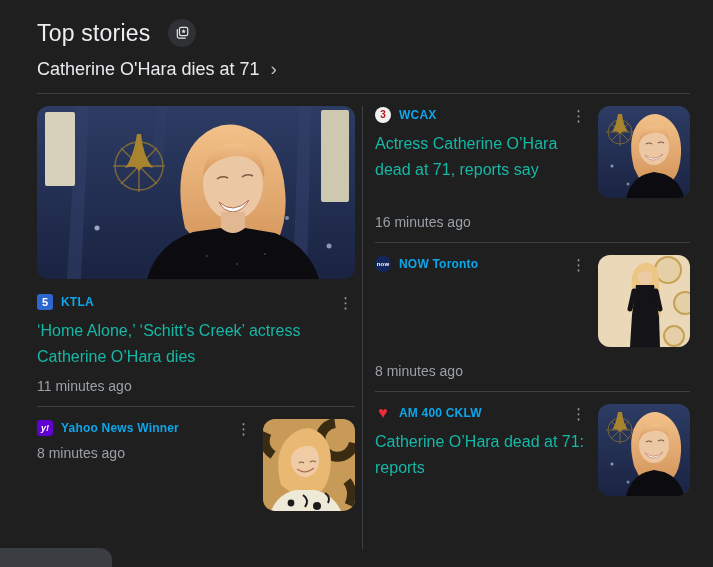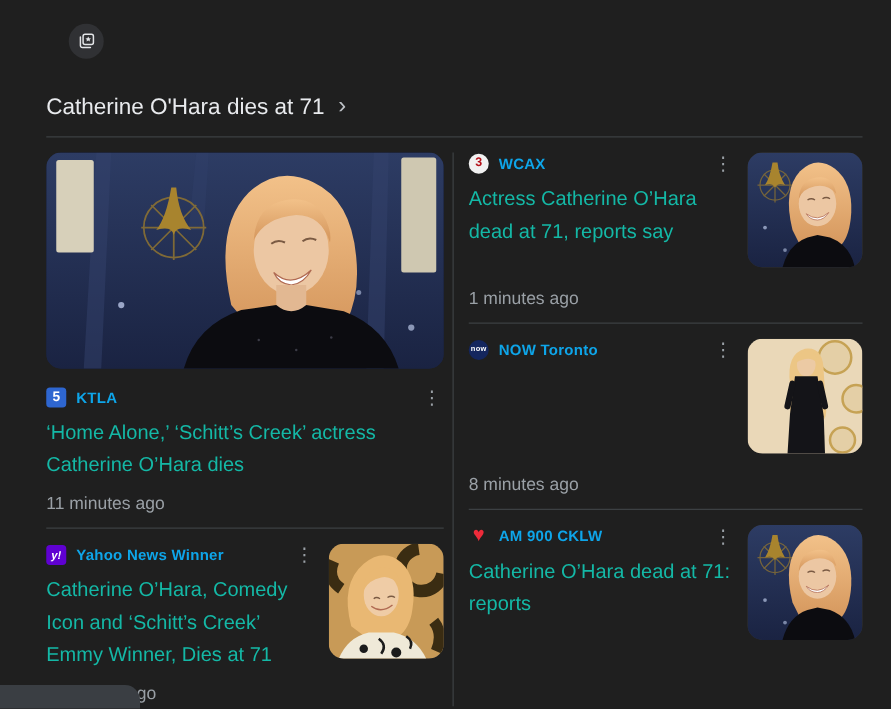--- a/index.html
+++ b/index.html
@@ -13,21 +13,21 @@
 
   
   .title-row{display:flex;align-items:center;height:30px;}
   .page-title{font-size:23px;font-weight:400;color:#eceef1;letter-spacing:.2px;margin:0;}
   .fc-btn{
     width:28px;height:28px;border-radius:50%;background:#303134;border:none;
     margin-left:18px;display:flex;align-items:center;justify-content:center;
     cursor:pointer;padding:0;flex:none;
   }
   .subtitle-row{
-    margin-top:27px;display:flex;align-items:center;gap:11px;
+    margin-top:11px;display:flex;align-items:center;gap:11px;
     width:max-content;cursor:pointer;
   }
   .subtitle-text{font-size:18px;color:#e8eaed;}
   .chev{font-size:19px;color:#bdc1c6;line-height:1;transform:translateY(-1px);}
   .header-divider{height:1px;background:#3c4043;margin-top:13px;}
 
   
   .columns{display:flex;margin-top:12px;}
   .col-left{width:318px;flex:none;}
   .vdiv{width:1px;background:#3c4043;margin-left:7px;height:443px;flex:none;}
@@ -129,20 +129,21 @@
     <path d="M8 92 Q15 75 32 71 L52 71 Q70 75 78 92 Z" fill="#efe9d8"></path>
     <circle cx="28" cy="84" r="3.4" fill="#1b1b1b"></circle>
     <circle cx="54" cy="87" r="4" fill="#1b1b1b"></circle>
     <path d="M40 76 q7 5 2 12 M62 74 q6 4 3 10" stroke="#1b1b1b" stroke-width="2" fill="none"></path>
   </symbol>
 </svg>
 
 <div class="page">
 
   <div class="title-row">
+    <h2 class="page-title">Top stories</h2>
     <button class="fc-btn">
       <svg width="16" height="16" viewBox="0 0 24 24">
         <path d="M5 7 v10.2 a2.4 2.4 0 0 0 2.4 2.4 H17" stroke="#e3e5e8" stroke-width="1.8" fill="none" stroke-linecap="round"></path>
         <rect x="8.2" y="3.6" width="12.4" height="12.4" rx="2.4" stroke="#e3e5e8" stroke-width="1.8" fill="none"></rect>
         <path d="M14.4 6.2 l1.05 2.1 2.3.25 -1.75 1.55 .5 2.3 -2.1 -1.25 -2.1 1.25 .5 -2.3 -1.75 -1.55 2.3 -.25 Z" fill="#e3e5e8"></path>
       </svg>
     </button>
   </div>
 
   <div class="subtitle-row">
@@ -196,21 +197,20 @@
 
       <div class="story-divider"></div>
 
       <div class="story-row">
         <div class="story-text">
           <div class="source-row">
             <span class="logo logo-yahoo">y!</span>
             <span class="source-name">Yahoo News Winner</span>
             <button class="more">⋮</button>
           </div>
-          <a class="headline">Catherine O’Hara, Comedy Icon and ‘Schitt’s Creek’ Emmy Winner, Dies at 71</a>
           <div class="time">8 minutes ago</div>
         </div>
         <a class="thumb">
           <svg viewBox="0 0 92 92">
               <use href="#p-gold"></use>
             </svg>
         </a>
       </div>
     </div>
 
@@ -227,21 +227,21 @@
               <button class="more">⋮</button>
             </div>
             <a class="headline">Actress Catherine O’Hara dead at 71, reports say</a>
           </div>
           <a class="thumb">
             <svg viewBox="0 0 92 92">
                 <use href="#p-navy"></use>
               </svg>
           </a>
         </div>
-        <div class="time rtime">1 minutes ago</div>
+        <div class="time rtime">16 minutes ago</div>
         <div class="story-divider"></div>
       </div>
 
       <div>
         <div class="story-row">
           <div class="story-text">
             <div class="source-row">
               <span class="logo logo-now">now</span>
               <span class="source-name">NOW Toronto</span>
               <button class="more">⋮</button>
@@ -255,21 +255,21 @@
         </div>
         <div class="time rtime">8 minutes ago</div>
         <div class="story-divider"></div>
       </div>
 
       <div>
         <div class="story-row">
           <div class="story-text">
             <div class="source-row">
               <span class="logo logo-iheart">♥</span>
-              <span class="source-name">AM 900 CKLW</span>
+              <span class="source-name">AM 400 CKLW</span>
               <button class="more">⋮</button>
             </div>
             <a class="headline">Catherine O’Hara dead at 71: reports</a>
           </div>
           <a class="thumb">
             <svg viewBox="0 0 92 92">
                 <use href="#p-navy"></use>
               </svg>
           </a>
         </div>

